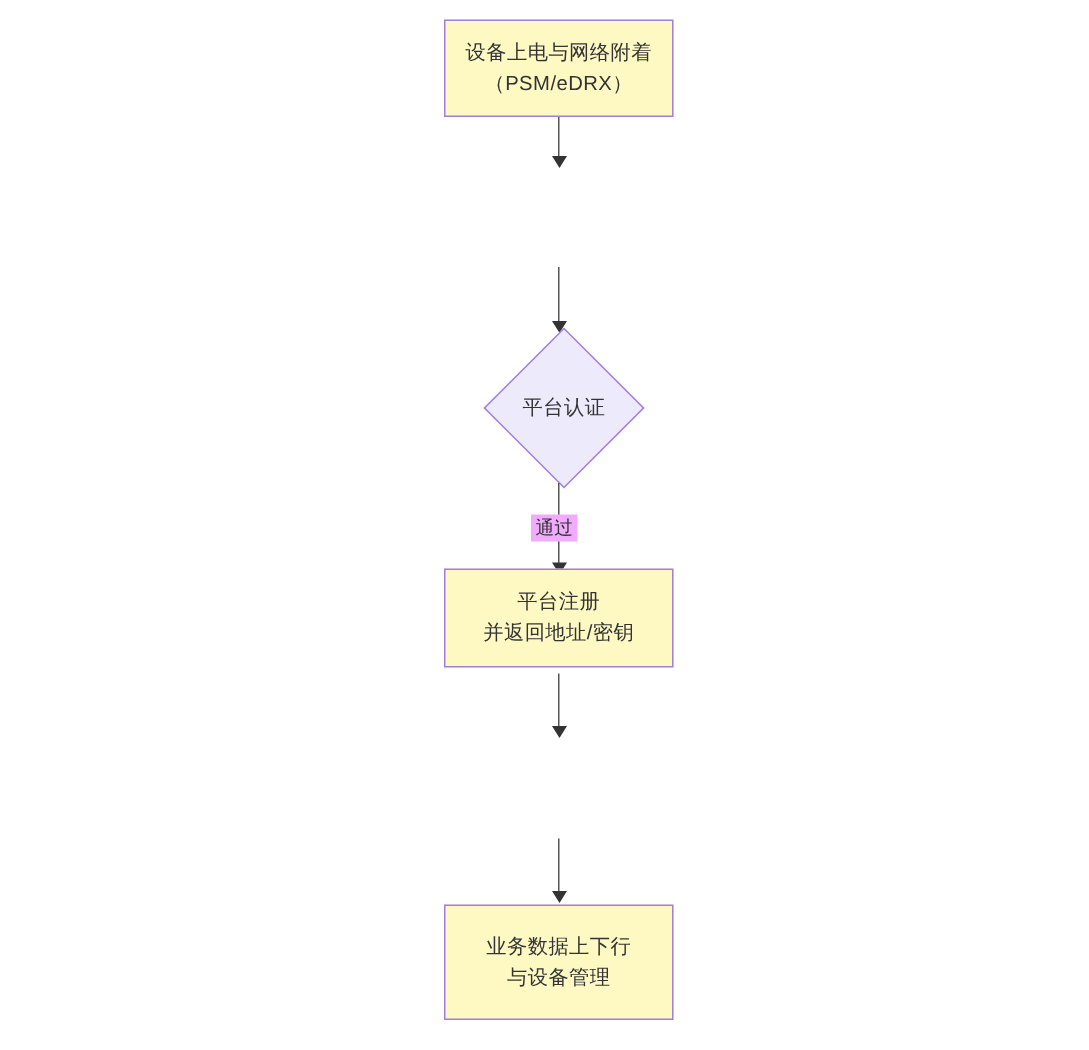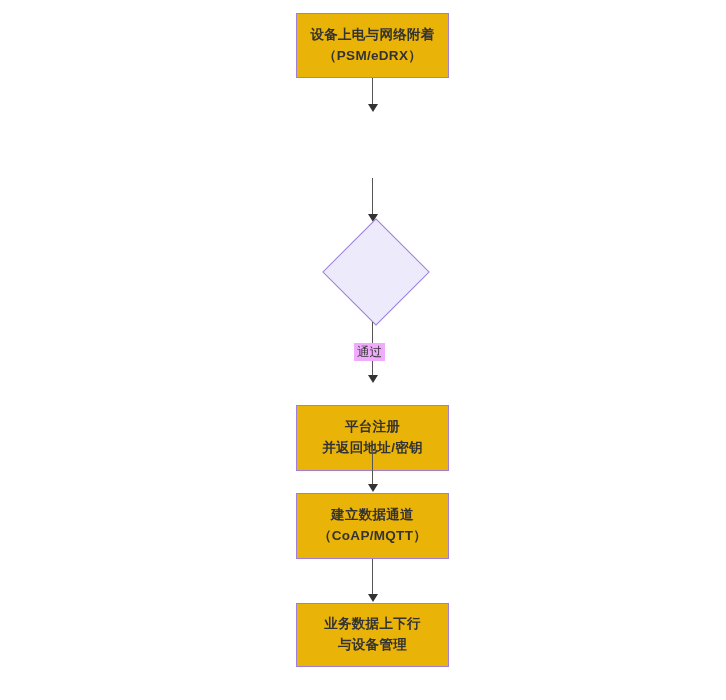--- a/index.html
+++ b/index.html
@@ -17,28 +17,27 @@
     position: relative;
     width: 726px;
     height: 700px;
   }
   .node {
     position: absolute;
     box-sizing: border-box;
     display: flex;
     align-items: center;
     justify-content: center;
-    background: #eab308;
+    background: #fef9c3;
     border: 1px solid #9E7FDB;
     color: #333333;
     font-size: 13.5px;
     line-height: 1.55;
     text-align: center;
     letter-spacing: 0.3px;
-    font-weight: bold;
   }
   .node-label {
     display: block;
     white-space: pre-line;
     padding: 0 6px;
   }
   
   .decision {
     position: absolute;
     width: 76px;
@@ -93,39 +92,38 @@
   </div>
 
   <div class="edge-line" style="left:372px; top:78px; height:27px;"></div>
   <div class="edge-head" style="left:367.5px; top:104px;"></div>
 
 
   <div class="edge-line" style="left:372px; top:178px; height:37px;"></div>
   <div class="edge-head" style="left:367.5px; top:214px;"></div>
 
   <div class="decision" style="left:338px; top:234px;"></div>
+  <div class="decision-label" style="left:322px; top:252px; width:108px; height:40px;">
+    <span>平台认证</span>
+  </div>
 
   <div class="edge-line" style="left:372px; top:322px; height:57px;"></div>
   <div class="edge-label" style="left:354px; top:343px;">通过</div>
   <div class="edge-head" style="left:367.5px; top:375px;"></div>
 
-  <div class="node" style="left:296px; top:405px; width:153px; height:66px;">
+  <div class="node" style="left:296px; top:379px; width:153px; height:66px;">
     <span class="node-label">平台注册
 并返回地址/密钥</span>
   </div>
 
   <div class="edge-line" style="left:372px; top:449px; height:36px;"></div>
   <div class="edge-head" style="left:367.5px; top:484px;"></div>
 
-  <div class="node" style="left:296px; top:493px; width:153px; height:66px;">
-    <span class="node-label">建立数据通道
-（CoAP/MQTT）</span>
-  </div>
 
   <div class="edge-line" style="left:372px; top:559px; height:36px;"></div>
   <div class="edge-head" style="left:367.5px; top:594px;"></div>
 
-  <div class="node" style="left:296px; top:603px; width:153px; height:64px;">
+  <div class="node" style="left:296px; top:603px; width:153px; height:77px;">
     <span class="node-label">业务数据上下行
 与设备管理</span>
   </div>
 
 </div>
 
 </body></html>

